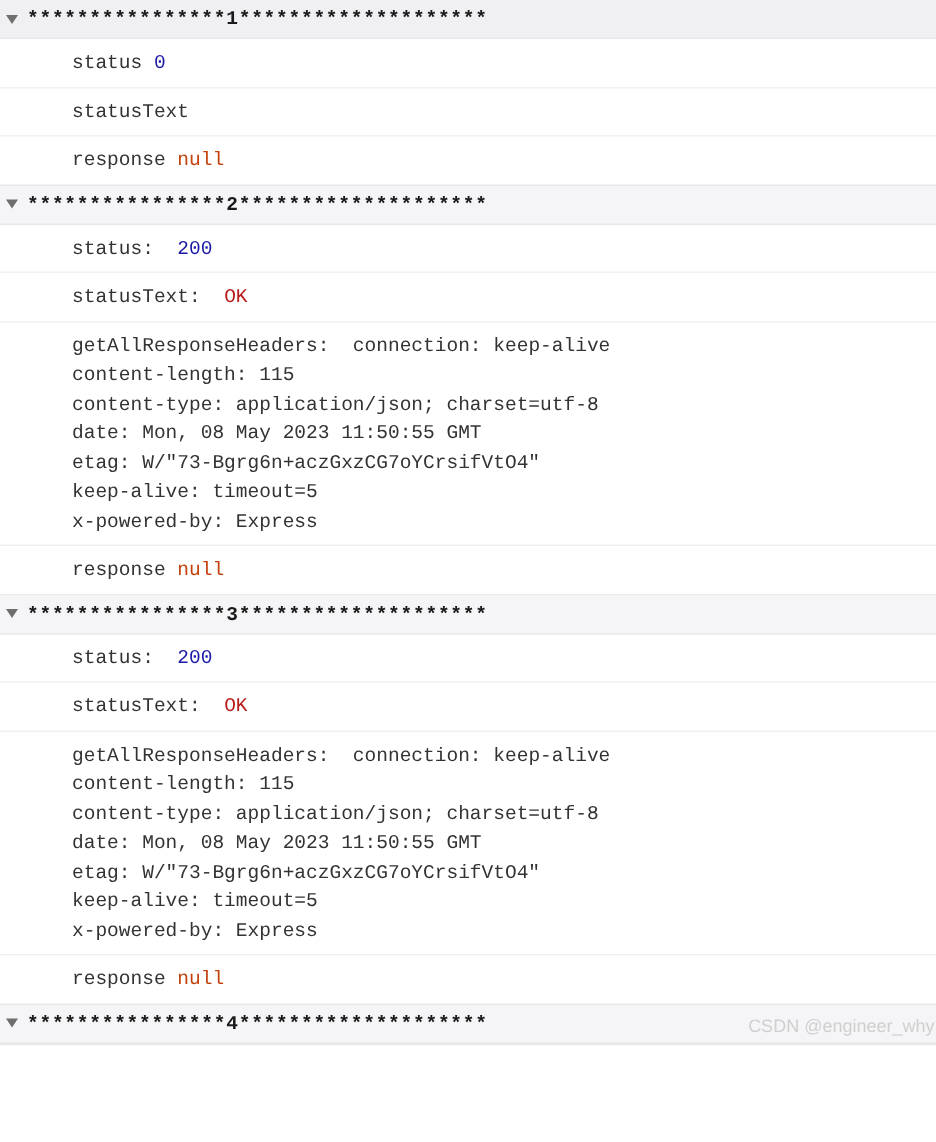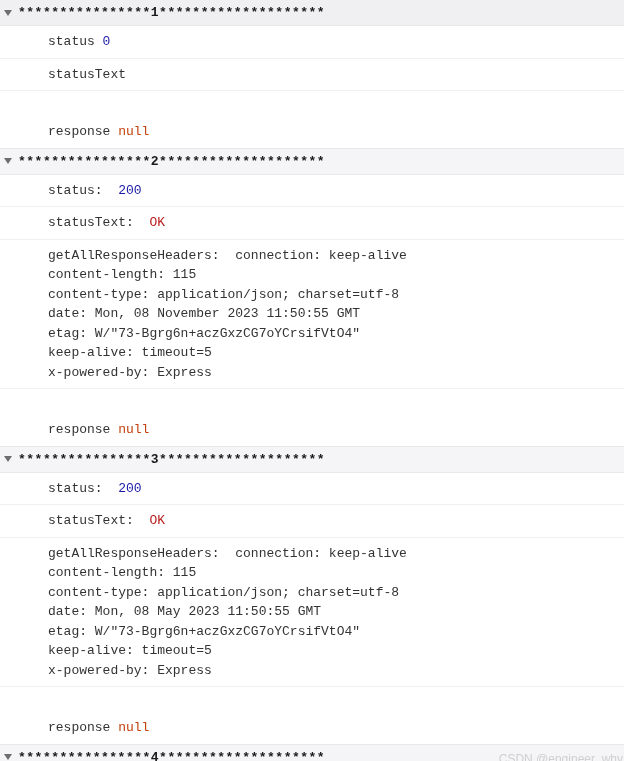--- a/index.html
+++ b/index.html
@@ -46,21 +46,20 @@
     }
     .log-line {
       display: flex;
       align-items: flex-start;
       padding: 6px 0 6px 48px;
       border-bottom: 1px solid #f0f0f0;
       line-height: 1.5;
     }
     .log-line:last-child {
       border-bottom: none;
-      margin-top: 25px;
     }
     .key {
       color: #333;
       white-space: pre;
     }
     .val-num {
       color: #1a1aa6;
       white-space: pre;
     }
     .val-null {
@@ -117,21 +116,21 @@
         <span class="val-num">200</span>
       </div>
       <div class="log-line">
         <span class="key">statusText:  </span>
         <span class="val-text">OK</span>
       </div>
       <div class="log-line">
         <div class="multi"><span class="key">getAllResponseHeaders:  </span><span>connection: keep-alive
 content-length: 115
 content-type: application/json; charset=utf-8
-date: Mon, 08 November 2023 11:50:55 GMT
+date: Mon, 08 May 2023 11:50:55 GMT
 etag: W/"73-Bgrg6n+aczGxzCG7oYCrsifVtO4"
 keep-alive: timeout=5
 x-powered-by: Express
 </span></div>
       </div>
       <div class="log-line">
         <span class="key">response </span>
         <span class="val-null">null</span>
       </div>
     </div>

